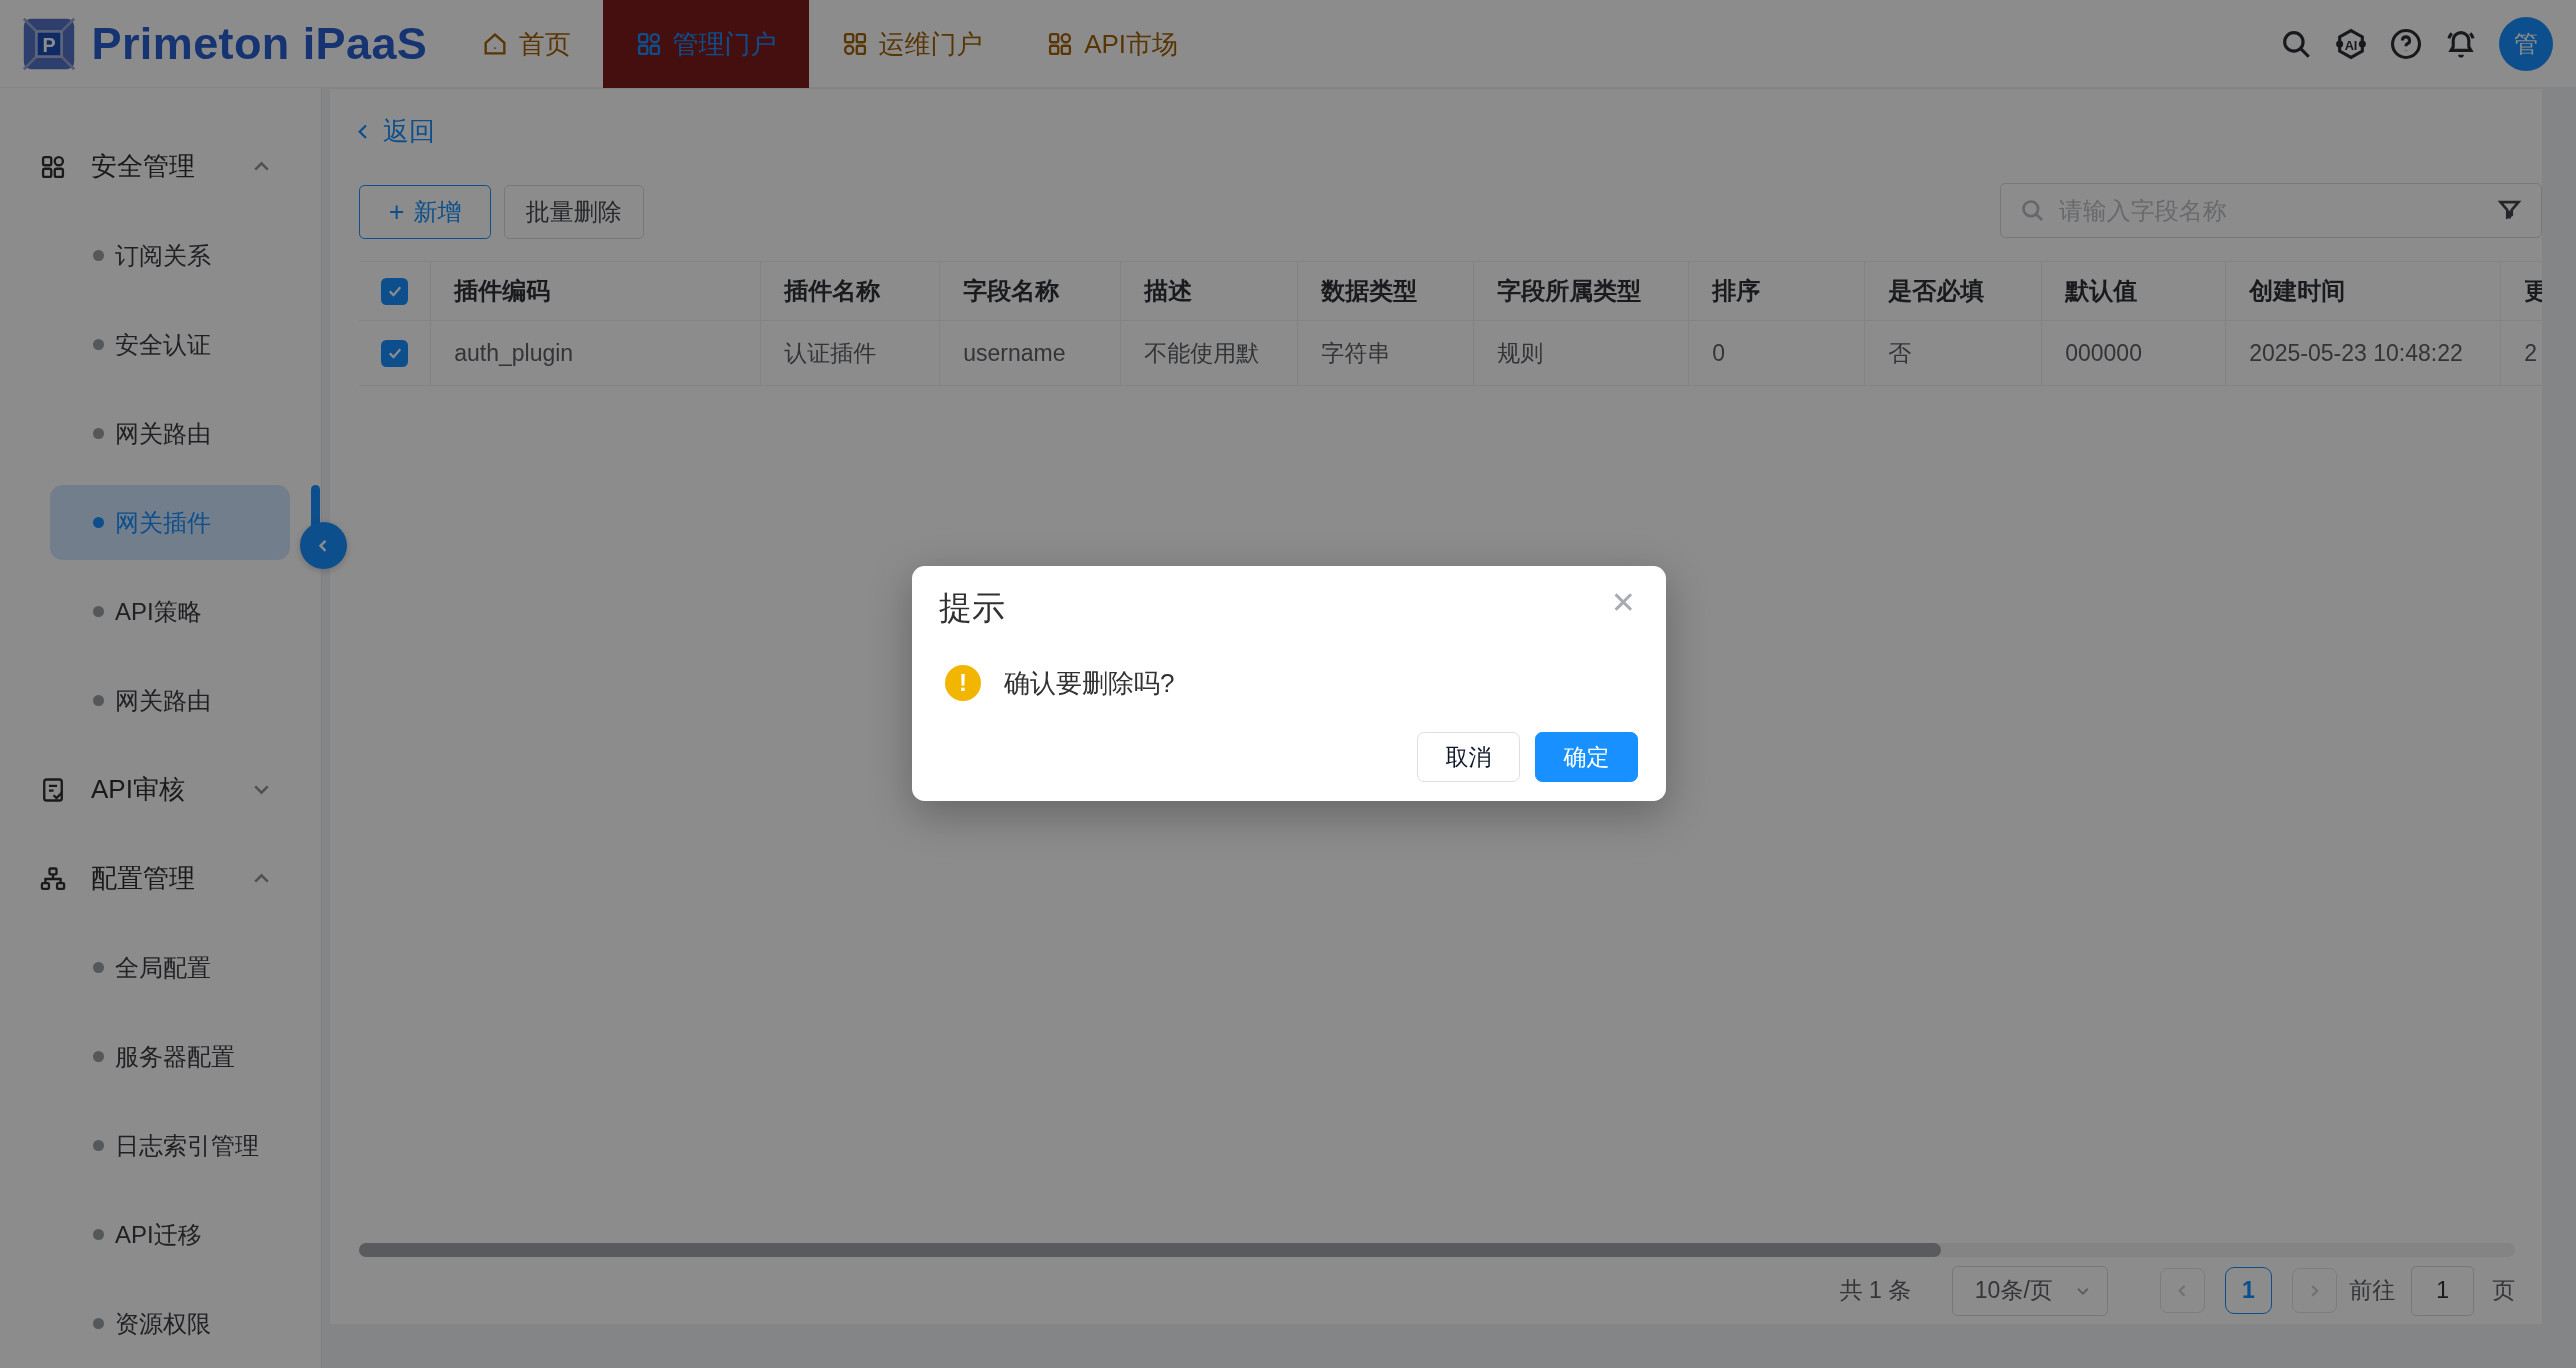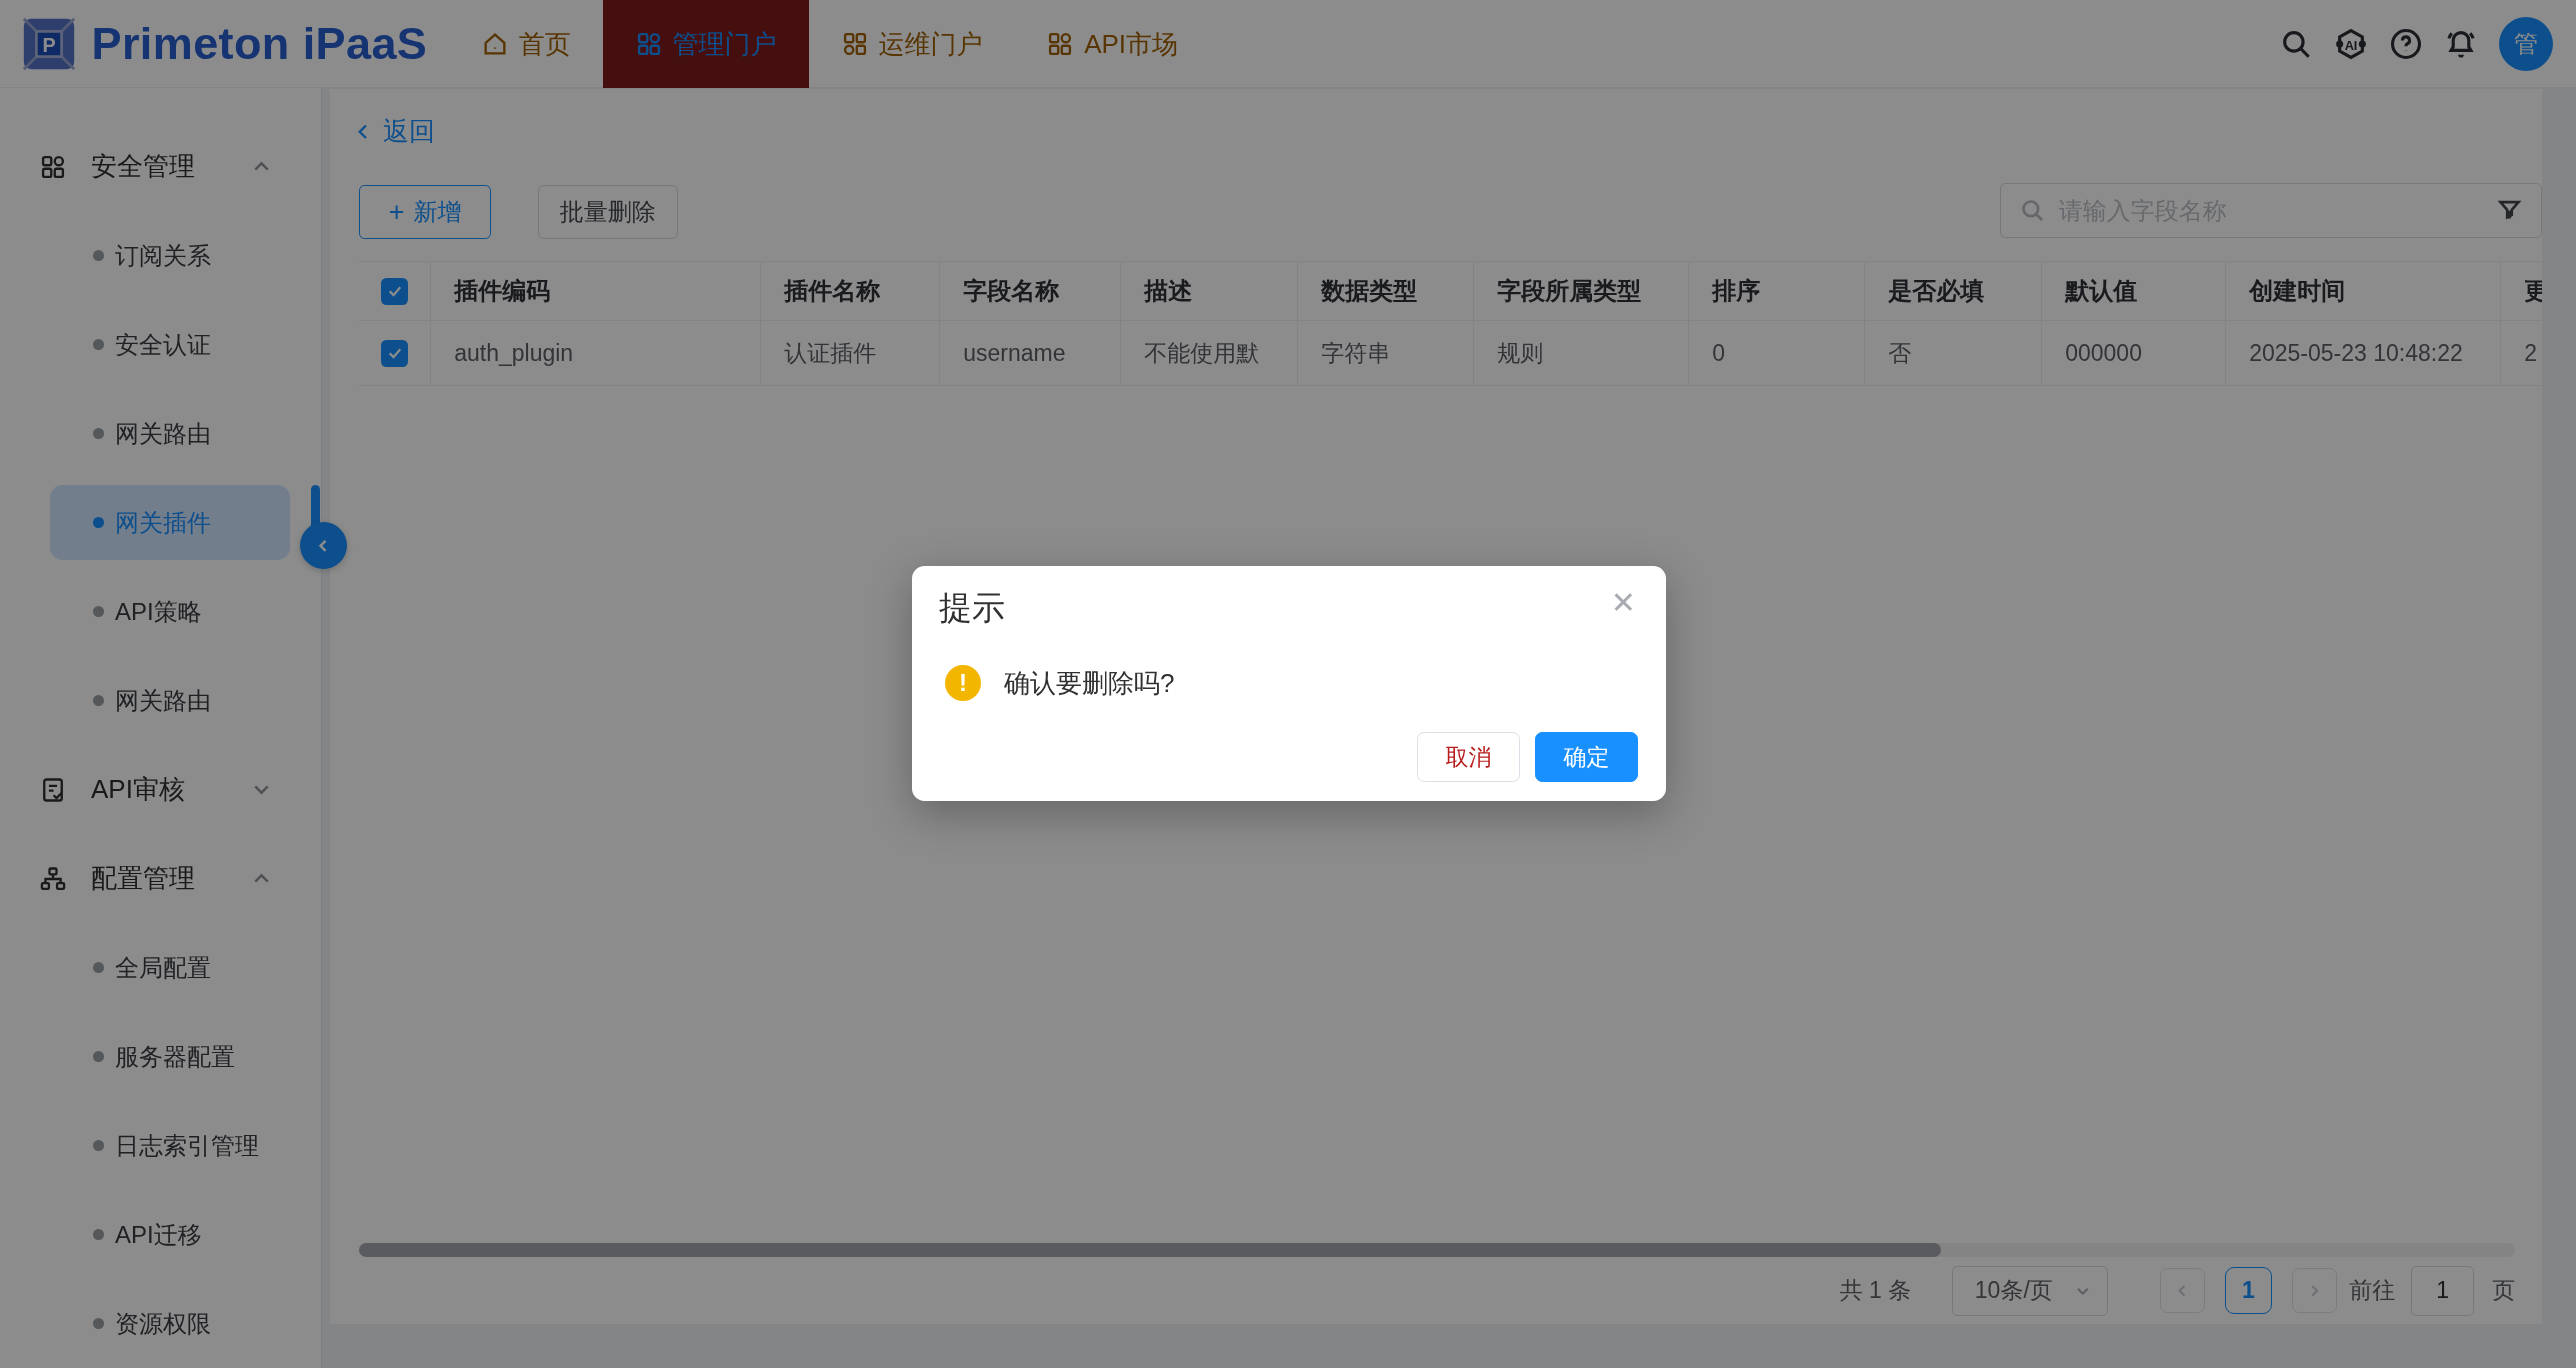--- a/index.html
+++ b/index.html
@@ -40,21 +40,21 @@
   .collapse-toggle svg { width:19.7px; height:19.7px; stroke:#fff; fill:none; stroke-width:3; }
 
   
   .pane { position:absolute; left:322px; top:88px; width:2254px; height:1280px; background:#f0f2f5; }
   .card { position:absolute; left:7.2px; top:0; width:2214px; height:1237px; background:#ffffff; border:0.9px solid #edf0f4; overflow:hidden; }
   .back-row { position:absolute; left:22.4px; top:25px; display:flex; align-items:center; gap:9px; color:#1890ff; font-size:26px; cursor:pointer; }
   .back-row svg { width:21.5px; height:21.5px; stroke:#1890ff; fill:none; stroke-width:2.6; }
   .toolbar { position:absolute; left:29px; top:96px; display:flex; gap:12.5px; }
   .btn { height:54px; border-radius:5.4px; font-size:24px; display:flex; align-items:center; justify-content:center; cursor:pointer; background:#fff; }
   .btn-primary-plain { width:132px; border:0.9px solid #1890ff; color:#1890ff; gap:9px; }
-  .btn-default { width:140px; border:0.9px solid #d9d9d9; color:#474b52;margin-left:34px; }
+  .btn-default { width:140px; border:0.9px solid #d9d9d9; color:#474b52; }
   .plus { font-size:27px; line-height:1; }
   .search-box { position:absolute; right:0; top:94px; width:542px; height:55px; border:0.9px solid #d9d9d9; border-radius:5.4px; background:#fff; display:flex; align-items:center; padding:0 18px; gap:12.5px; }
   .search-box input { flex:1; border:none; outline:none; font-size:24px; color:#303133; background:transparent; font-family:inherit; }
   .search-box input::placeholder { color:#bcc0c6; }
   .search-box .mag svg { width:27px; height:27px; stroke:#b9bcc2; fill:none; stroke-width:2.4; }
   .search-box .funnel svg { width:27px; height:27px; stroke:#43464d; fill:none; stroke-width:2.4; cursor:pointer; }
 
   
   .table { position:absolute; left:29px; top:172px; width:2185px; overflow:hidden; }
   .tr { display:flex; width:2326px; }
@@ -87,21 +87,21 @@
 
   
   .overlay { position:absolute; left:0; top:0; width:2576px; height:1368px; background:rgba(0,0,0,0.45); z-index:50; }
   .dialog { position:absolute; left:912px; top:566px; width:754px; height:235px; background:#fff; border-radius:12.5px; box-shadow:0 12.5px 43px rgba(0,0,0,.28); z-index:60; }
   .dlg-title { position:absolute; left:27px; top:19.7px; font-size:33px; color:#303133; }
   .dlg-close { position:absolute; right:30px; top:21.5px; font-size:30px; color:#a8abb2; cursor:pointer; line-height:1; }
   .dlg-body { position:absolute; left:33px; top:99px; display:flex; align-items:center; gap:23px; }
   .warn-icon { width:36px; height:36px; border-radius:50%; background:#f2b600; color:#fff; font-weight:bold; font-size:24px; display:flex; align-items:center; justify-content:center; }
   .dlg-msg { font-size:26px; color:#303133; }
   .dlg-btn { position:absolute; top:166px; width:103px; height:50px; border-radius:7.2px; font-size:23px; display:flex; align-items:center; justify-content:center; cursor:pointer; }
-  .dlg-cancel { left:505px; background:#fff; border:0.9px solid #dcdfe6; color:#b91c1c; }
+  .dlg-cancel { left:505px; background:#fff; border:0.9px solid #dcdfe6; color:#0f172a; }
   .dlg-confirm { left:623px; background:#1890ff; border:0.9px solid #1890ff; color:#fff; }
 </style>
 </head>
 <body>
 
 <div class="topbar">
   <div class="logo-wrap">
     <svg class="logo-mark" viewBox="0 0 60 60">
       <rect x="2" y="2" width="56" height="56" rx="8" fill="#5674c6"></rect>
       <path d="M2 2 L16 16 M58 2 L44 16 M2 58 L16 44 M58 58 L44 44" stroke="#98a7d6" stroke-width="3"></path>

